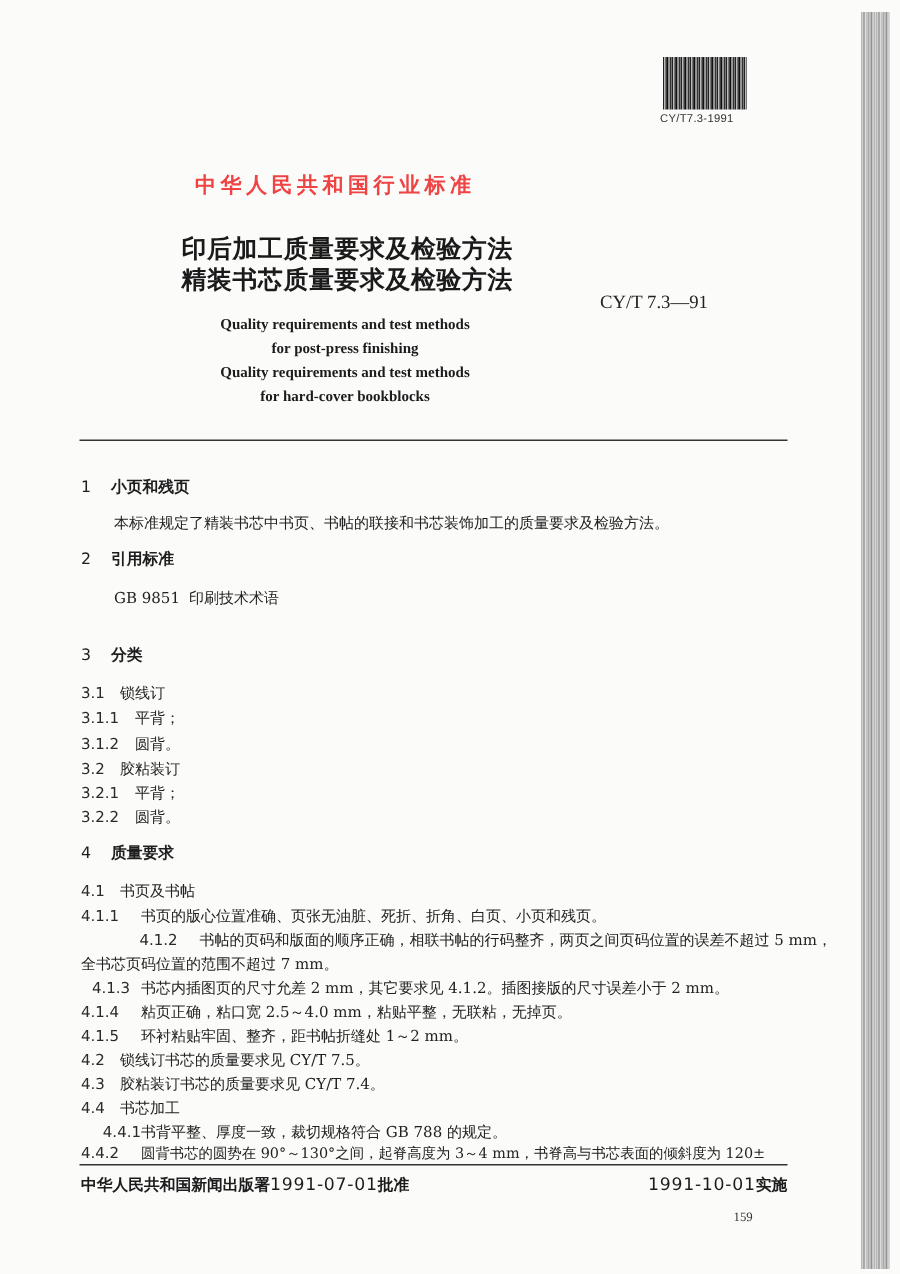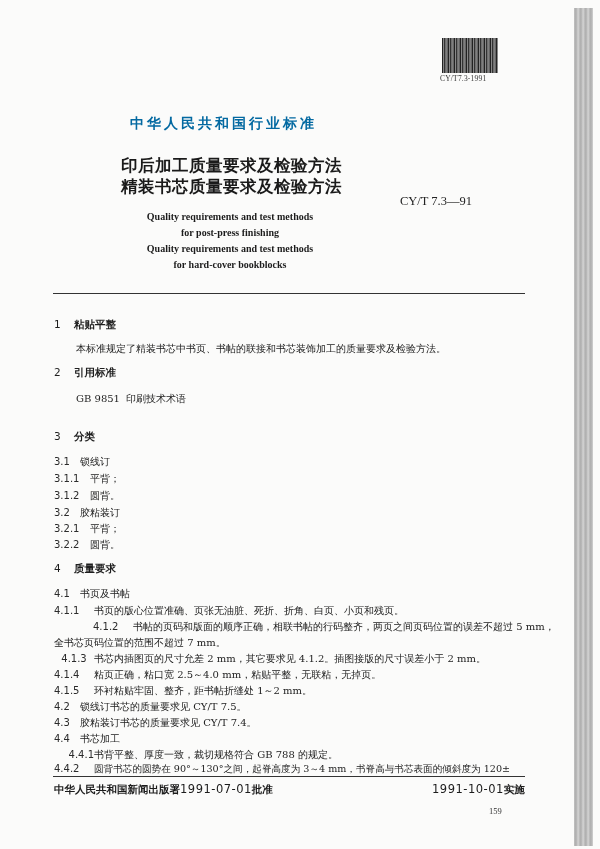--- a/index.html
+++ b/index.html
@@ -19,28 +19,28 @@
     opacity: 0.85;
   }
 
   
   .barcode {
     position: absolute; left: 442px; top: 38px; width: 56px; height: 35px;
     background: repeating-linear-gradient(90deg, #222 0px, #222 1px, #bbb 1px, #555 2px, #111 3px, #ccc 4px, #333 5px, #999 6px);
   }
   .barcode-label {
     position: absolute; left: 440px; top: 74px;
-    font-family: Liberation Serif, serif; font-size: 7.5px; color: #333;
+    font-family: Liberation Sans, sans-serif; font-size: 7.5px; color: #333;
     letter-spacing: 0.2px;
   }
 
   .std-header {
     position: absolute; left: 130px; top: 115px;
     font-family: "DejaVu Sans", sans-serif; font-weight: bold; font-size: 14px;
-    letter-spacing: 3px; color: #0369a1;
+    letter-spacing: 3px; color: #ef4444;
   }
   .title-cn {
     position: absolute; left: 121px;
     font-family: "DejaVu Sans", sans-serif; font-weight: bold; font-size: 16.5px;
     letter-spacing: 0.5px; color: #1a1a1a;
   }
   .title-cn.l1 { top: 155px; }
   .title-cn.l2 { top: 176px; }
   .std-code {
     position: absolute; left: 400px; top: 194px;
@@ -106,21 +106,21 @@
   <div class="std-code">CY/T 7.3—91</div>
 
   <div class="title-en e1">Quality requirements and test methods</div>
   <div class="title-en e2">for post-press finishing</div>
   <div class="title-en e3">Quality requirements and test methods</div>
   <div class="title-en e4">for hard-cover bookblocks</div>
 
   <div class="divider top"></div>
 
   <div class="sec" style="top:318px;">
-    <span class="num">1</span><span>粘贴平整</span>
+    <span class="num">1</span><span>小页和残页</span>
   </div>
   <div class="para" style="top:342px; left:76px;">本标准规定了精装书芯中书页、书帖的联接和书芯装饰加工的质量要求及检验方法。</div>
 
   <div class="sec" style="top:366px;">
     <span class="num">2</span><span>引用标准</span>
   </div>
   <div class="para" style="top:392px; left:76px;">
     <span style="display:inline-block;width:50px;">GB 9851</span><span>印刷技术术语</span>
   </div>
 

